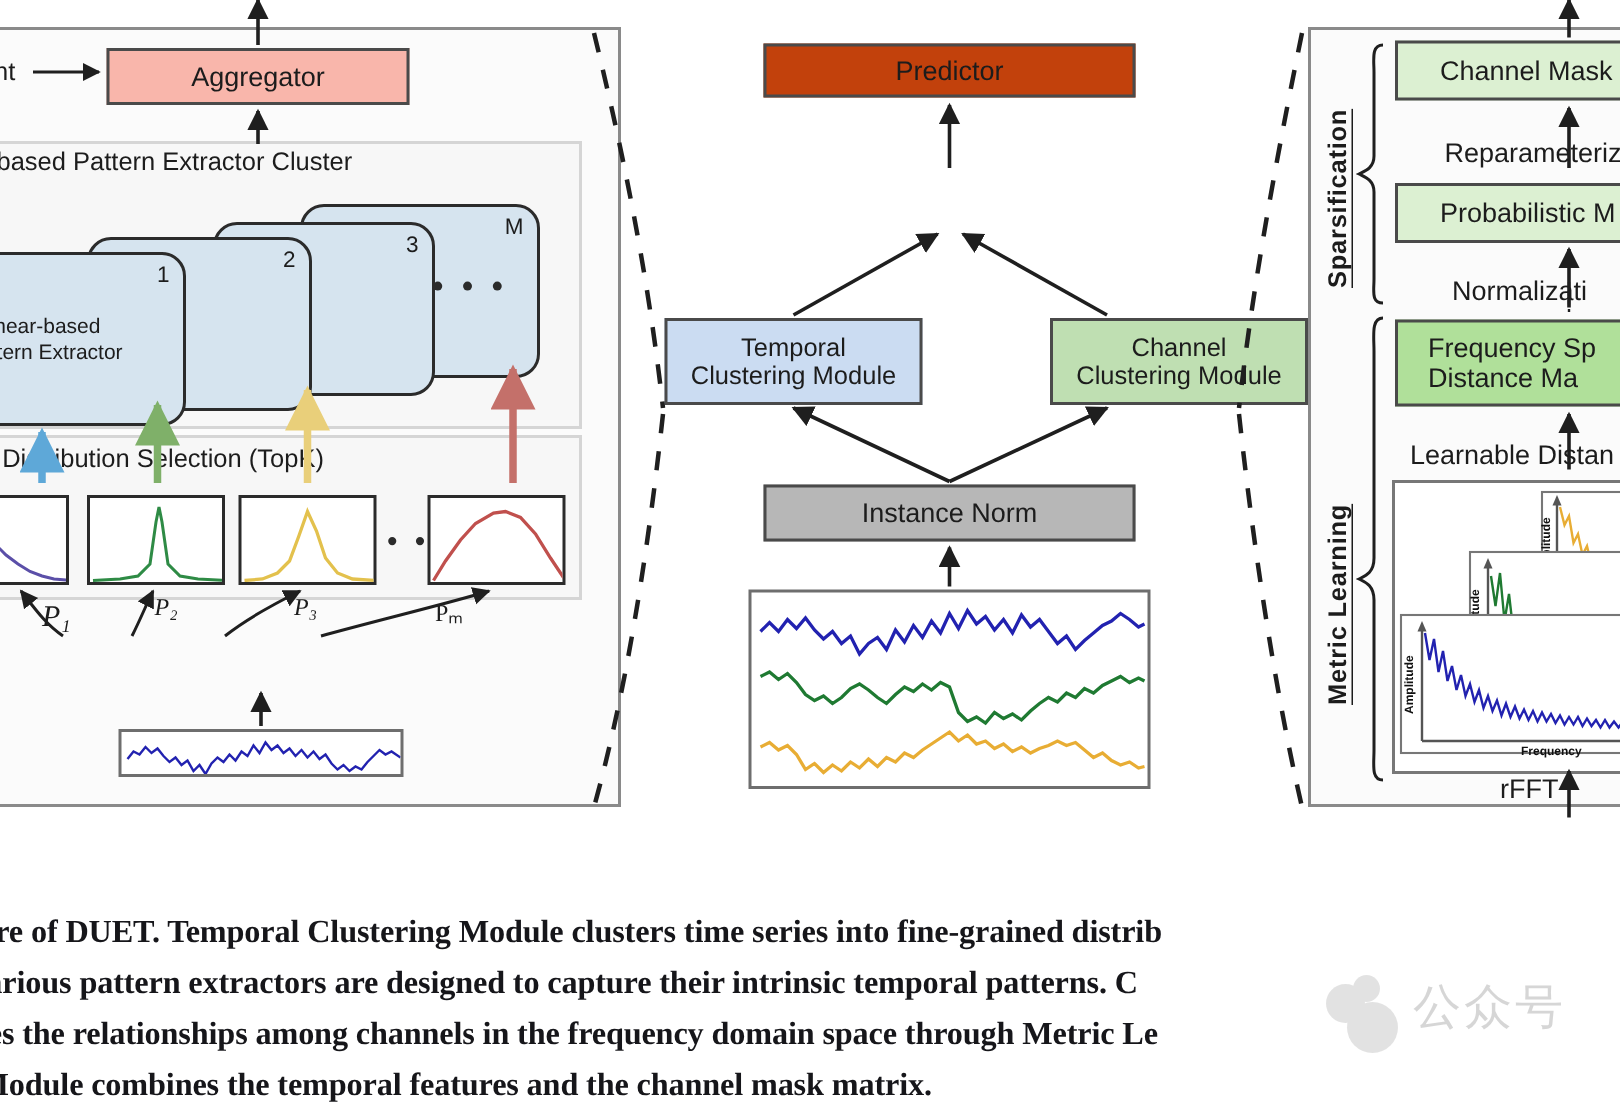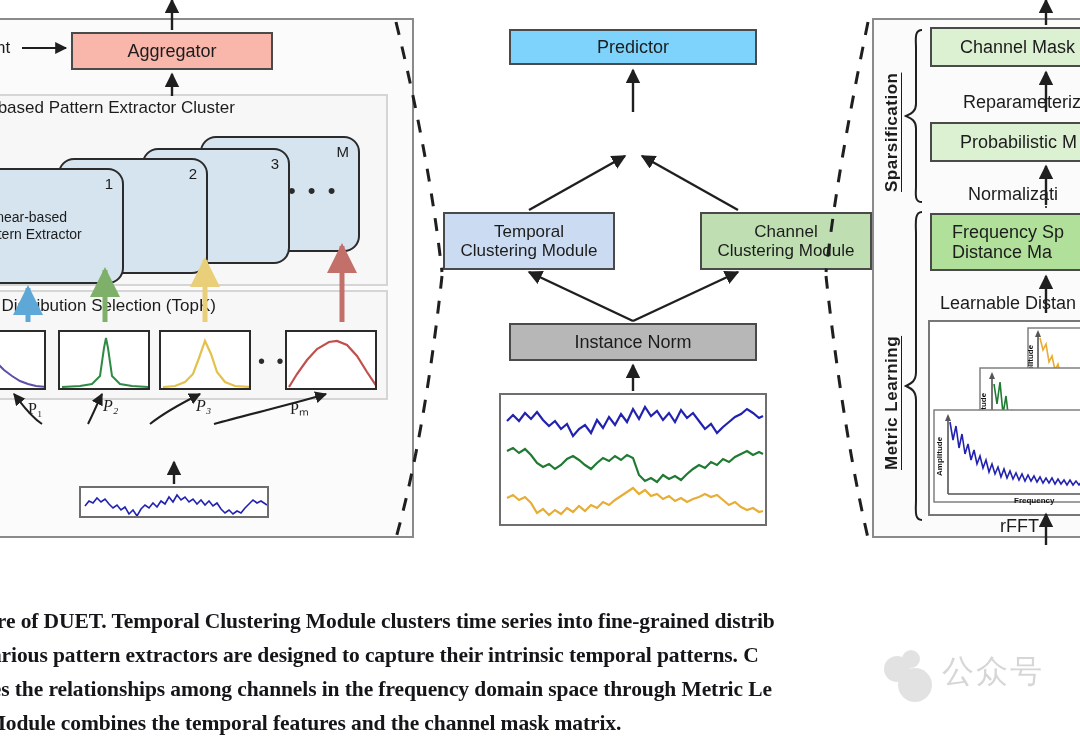--- a/index.html
+++ b/index.html
@@ -157,33 +157,33 @@
       <polyline points="2,55 14,54 24,50 32,42 38,26 44,9 50,22 56,40 64,50 74,54 90,55" fill="none" stroke="#e3c14d" stroke-width="2.2"></polyline>
     </svg>
   </div>
   <div class="dots" style="left:258px; top:350px; font-size:20px;">• • •</div>
   <div class="mini" style="left:285px; top:330px; width:92px; height:60px;">
     <svg viewBox="0 0 92 60" width="92" height="60" preserveAspectRatio="none">
       <polyline points="2,55 10,42 20,28 30,17 42,10 50,9 60,13 70,24 80,40 90,55" fill="none" stroke="#c0504d" stroke-width="2.2"></polyline>
     </svg>
   </div>
 
-  <div class="lbl" style="left:28px; top:400px; font-size:16px; font-family:'Liberation Serif',serif; ">P₁</div>
+  <div class="lbl" style="left:28px; top:400px; font-size:20px; font-family:'Liberation Serif',serif; font-style:italic;">P₁</div>
   <div class="lbl" style="left:103px; top:397px; font-size:16px; font-family:'Liberation Serif',serif; font-style:italic;">P₂</div>
   <div class="lbl" style="left:196px; top:397px; font-size:16px; font-family:'Liberation Serif',serif; font-style:italic;">P₃</div>
   <div class="lbl" style="left:290px; top:397px; font-size:16px; font-family:'Liberation Serif',serif; ">Pₘ</div>
 
 
   <div class="tsbox" style="left:79px; top:486px; width:190px; height:32px;">
     <svg viewBox="0 0 190 32" width="190" height="32" preserveAspectRatio="none">
       <polyline fill="none" stroke="#2222b0" stroke-width="1.6" points="4,18 8,13 12,15 16,10 20,14 24,11 28,16 32,20 36,17 40,22 44,19 48,26 52,22 56,28 60,21 64,17 68,20 72,15 76,19 80,13 84,16 88,9 92,14 96,7 100,12 104,9 108,14 112,11 116,16 120,12 124,17 128,13 132,18 136,15 140,21 144,25 148,22 152,26 156,23 160,25 164,20 168,16 172,12 176,15 180,13 186,17"></polyline>
     </svg>
   </div>
 
-  <div class="box" style="left:509px; top:29px; width:248px; height:36px; background:#7dd3fc; font-size:18px;">
+  <div class="box" style="left:509px; top:29px; width:248px; height:36px; background:#c2410c; font-size:18px;">
     <span>Predictor</span>
   </div>
 
 
   <div class="box" style="left:443px; top:212px; width:172px; height:58px; background:#cbdcf2; font-size:17px;">
     <span>Temporal
 Clustering Module</span>
   </div>
 
   <div class="box" style="left:652px; top:212px; width:172px; height:58px; background:#bfdfb2; font-size:17px;margin-left:48px;">

